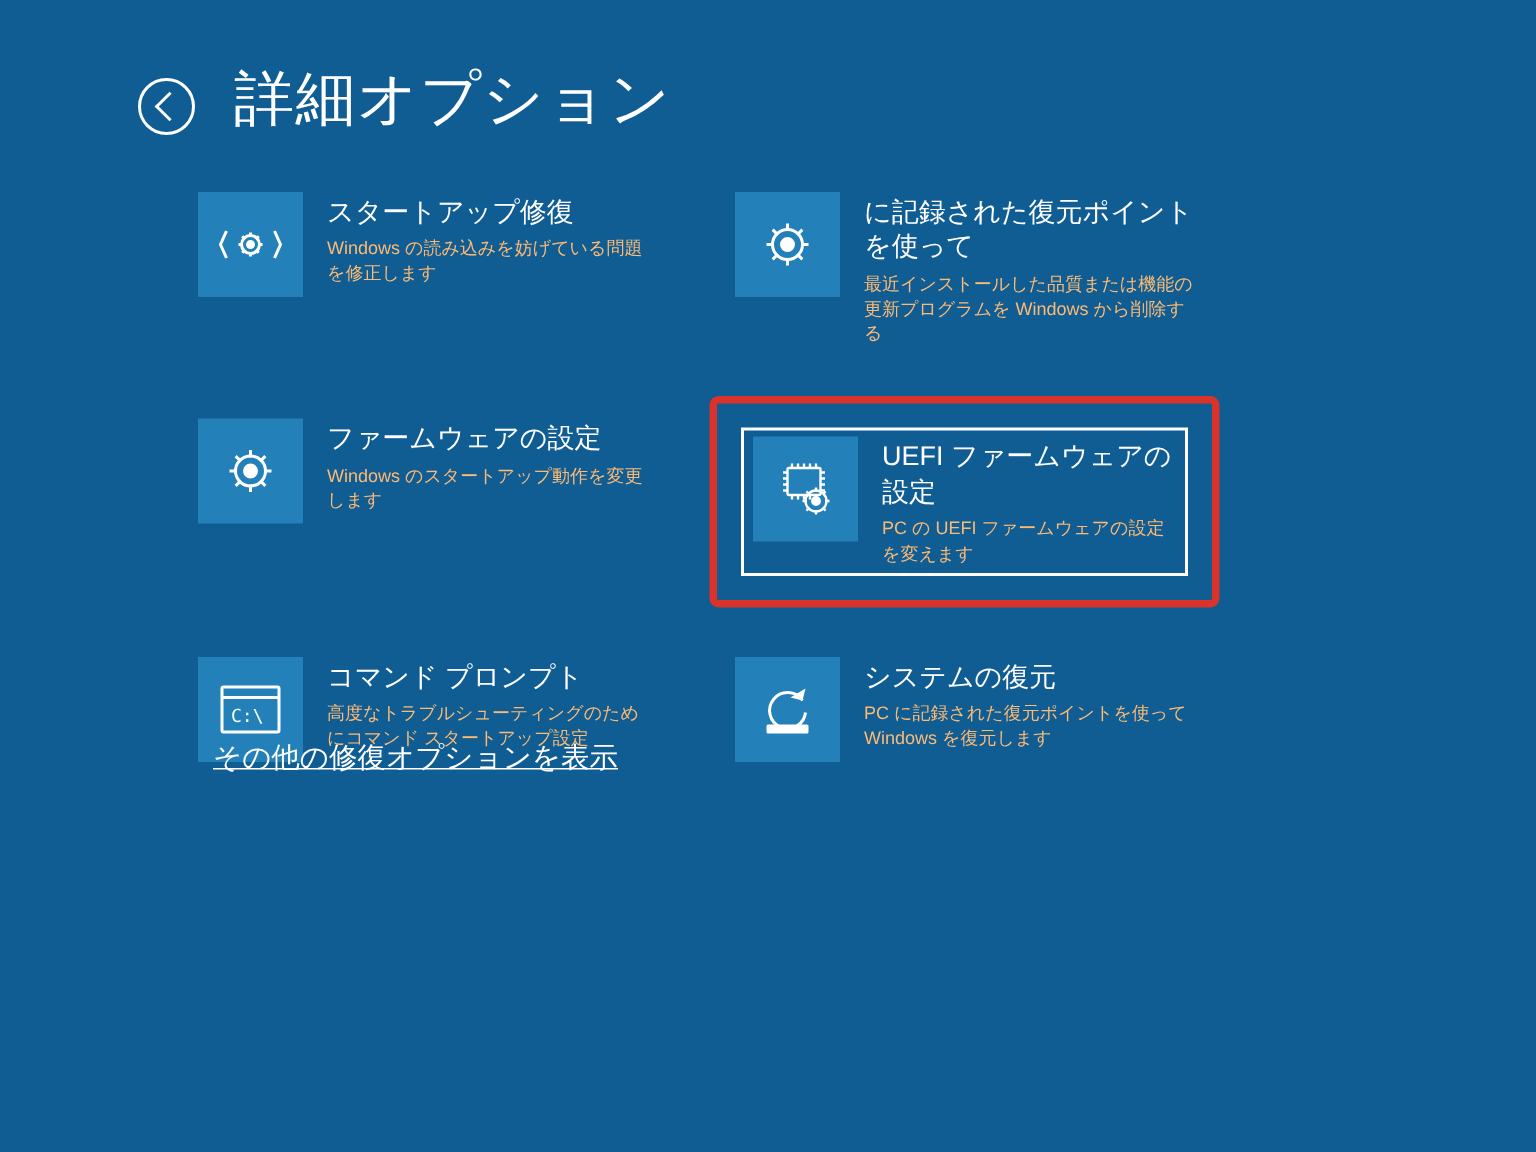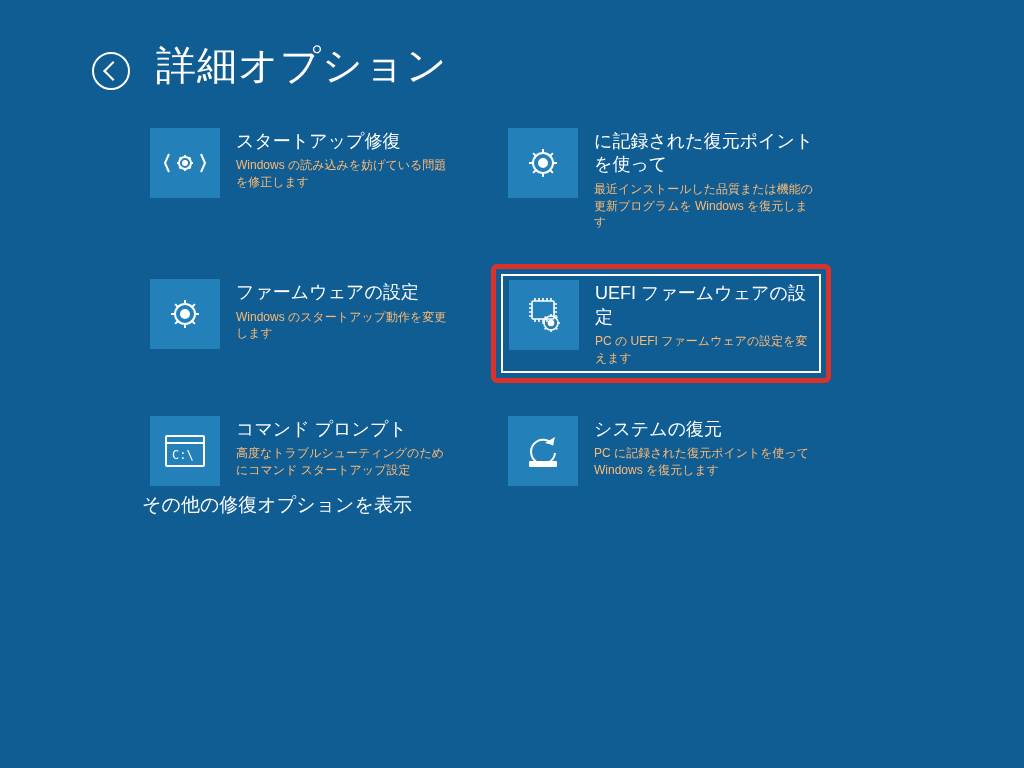--- a/index.html
+++ b/index.html
@@ -27,21 +27,21 @@
       width: 14px; height: 14px;
       border-left: 2px solid #fff; border-bottom: 2px solid #fff;
       transform: rotate(45deg);
       margin-left: 4px;
     }
     .page-title {
       font-size: 40px; font-weight: 300; letter-spacing: 1px;
     }
     .grid {
       position: absolute;
-      top: 122px; left: 142px;
+      top: 122px; left: 124px;
       width: 680px;
       display: grid;
       grid-template-columns: 1fr 1fr;
       column-gap: 20px;
       row-gap: 22px;
       align-items: start;
       gap: 36px;
     }
     .tile {
       display: flex; gap: 16px;
@@ -50,37 +50,38 @@
       border: 2px solid transparent;
       cursor: pointer;
       min-height: 80px;
     }
     .tile.selected {
       border: 2px solid #fff;
     }
     .highlight-wrap {
       border: 5px solid #d9332b;
       border-radius: 6px;
-      padding: 5px;
+      padding: 16px;
       margin: -9px;
     }
     .icon-box {
       width: 70px; height: 70px;
       background: #2380b8;
       flex: 0 0 70px;
       display: flex; align-items: center; justify-content: center;
     }
     .tile-text { flex: 1; padding-top: 2px; }
     .tile-title { font-size: 18px; font-weight: 400; line-height: 1.3; margin-bottom: 4px; }
     .tile-desc { font-size: 12px; line-height: 1.4; color: #fdba74; }
     .more-link {
       position: absolute;
       top: 492px; left: 142px;
       font-size: 19px; font-weight: 300;
       cursor: pointer;
+      text-decoration: underline;
     }
     svg { display: block; }
   </style>
 </head>
 <body>
 
 <div class="header">
   <div class="back-btn">
     <span class="back-arrow"></span>
   </div>
@@ -112,21 +113,21 @@
       <svg width="36" height="36" viewBox="0 0 36 36">
           <g fill="none" stroke="#fff" stroke-width="2">
             <circle cx="18" cy="18" r="10"></circle>
             <circle cx="18" cy="18" r="4" fill="#fff"></circle>
             <path d="M18 4v5M18 27v5M4 18h5M27 18h5M8.1 8.1l3.5 3.5M24.4 24.4l3.5 3.5M8.1 27.9l3.5-3.5M24.4 11.6l3.5-3.5"></path>
           </g>
         </svg>
     </div>
     <div class="tile-text">
       <div class="tile-title">に記録された復元ポイントを使って</div>
-      <div class="tile-desc">最近インストールした品質または機能の更新プログラムを Windows を復元します</div>
+      <div class="tile-desc">最近インストールした品質または機能の更新プログラムを Windows から削除する</div>
     </div>
   </div>
 
   <div class="tile">
     <div class="icon-box">
       <svg width="36" height="36" viewBox="0 0 36 36">
           <g fill="none" stroke="#fff" stroke-width="2">
             <circle cx="18" cy="18" r="10"></circle>
             <circle cx="18" cy="18" r="4" fill="#fff"></circle>
             <path d="M18 4v5M18 27v5M4 18h5M27 18h5M8.1 8.1l3.5 3.5M24.4 24.4l3.5 3.5M8.1 27.9l3.5-3.5M24.4 11.6l3.5-3.5"></path>

